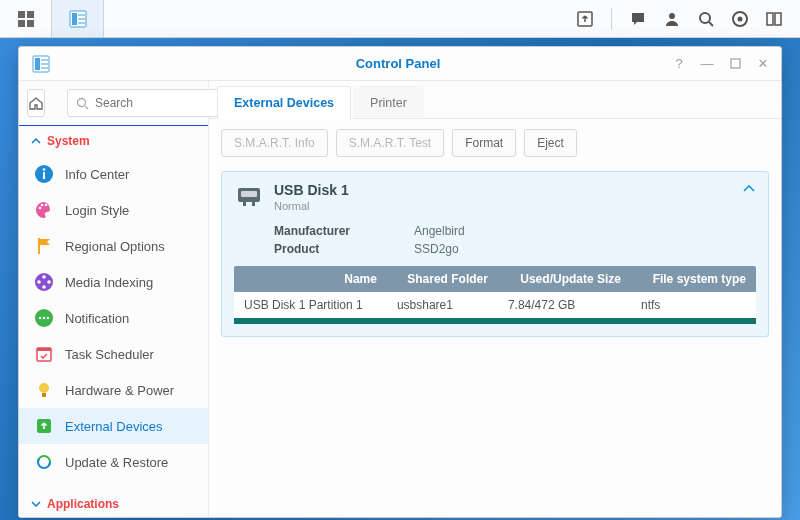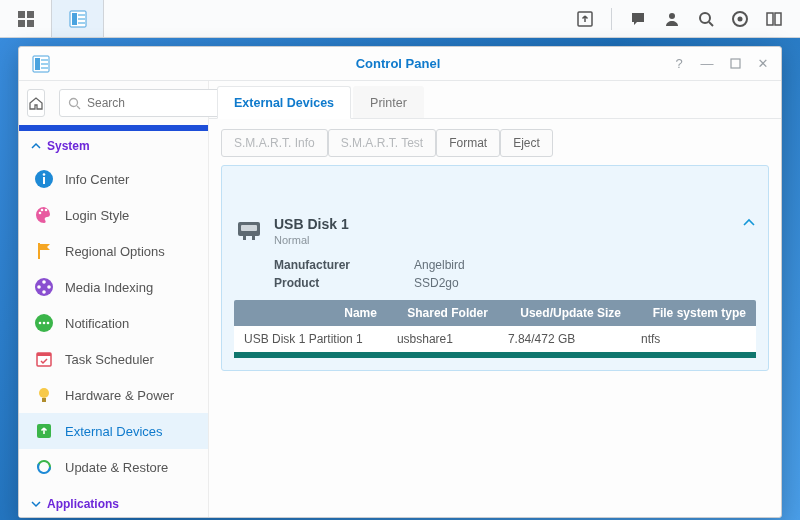--- a/index.html
+++ b/index.html
@@ -17,40 +17,40 @@
 
   .window { position:absolute; top:46px; left:18px; right:18px; bottom:2px; background:#fdfdfd; border:1px solid #c9ccd0; border-radius:3px; box-shadow:0 6px 24px rgba(0,0,0,0.22); display:flex; flex-direction:column; z-index:3; }
   .win-titlebar { height:34px; display:flex; align-items:center; border-bottom:1px solid #e6e8ea; position:relative; }
   .win-appicon { width:28px; height:28px; margin-left:8px; display:flex; align-items:center; justify-content:center; }
   .win-title { position:absolute; left:0; right:4px; text-align:center; font-size:13px; font-weight:600; color:#0f7acc; pointer-events:none; }
   .win-controls { margin-left:auto; display:flex; gap:12px; padding-right:10px; color:#9aa0a6; }
   .win-controls span { width:16px; height:16px; cursor:pointer; display:flex; align-items:center; justify-content:center; font-size:13px; line-height:1; }
 
   .win-body { flex:1; display:flex; min-height:0; }
   .sidebar { width:190px; border-right:1px solid #ececec; display:flex; flex-direction:column; background:#fcfcfc; }
-  .home-search { display:flex; align-items:flex-end; gap:14px; padding:8px; border-bottom:6px solid #1d4ed8; }
+  .home-search { display:flex; align-items:flex-end; gap:22px; padding:8px; border-bottom:1px solid #1d4ed8; }
   .home-btn { width:30px; height:28px; border:1px solid #d9dcdf; border-radius:3px; background:#fff; display:flex; align-items:center; justify-content:center; cursor:pointer; color:#666; }
   .search { flex:1; display:flex; align-items:center; height:28px; border:1px solid #d9dcdf; border-radius:3px; background:#fff; padding:0 8px; color:#999; gap:6px; }
   .search input { border:0; outline:0; flex:1; font-size:12px; color:#555; background:transparent; }
-  .cat-header { display:flex; align-items:center; gap:6px; padding:8px 12px 6px; color:#6d28d9; font-size:12px; font-weight:600; cursor:pointer; }
+  .cat-header { display:flex; align-items:center; gap:6px; padding:8px 12px 6px; color:#ef4444; font-size:12px; font-weight:600; cursor:pointer; }
   .nav { flex:1; overflow:auto; padding:2px 0; }
   .nav-item { display:flex; align-items:center; gap:10px; padding:7px 10px 7px 14px; font-size:13px; color:#555; cursor:pointer; }
   .nav-item.active { background:#e7f3fc; color:#0f7acc; }
   .ni-icon { width:22px; height:22px; display:flex; align-items:center; justify-content:center; }
 
   .content { flex:1; display:flex; flex-direction:column; min-width:0; }
   .tabs { height:38px; border-bottom:1px solid #e6e8ea; display:flex; align-items:flex-end; padding:0 8px; gap:2px; }
   .tab { padding:9px 16px 8px; font-size:12.5px; color:#777; border:1px solid transparent; border-bottom:none; border-radius:3px 3px 0 0; cursor:pointer; background:#f7f7f7; }
   .tab.active { color:#0f7acc; font-weight:600; border-color:#e6e8ea; background:#fff; position:relative; top:1px; border-bottom:1px solid #fff; }
-  .toolbar { display:flex; gap:0; padding:10px 12px 8px; }
+  .toolbar { display:flex; gap:8px; padding:10px 12px 14px; }
   .tb-btn { padding:6px 12px; font-size:12px; border:1px solid #d6d9dc; background:#fbfbfb; border-radius:3px; color:#666; cursor:pointer; }
   .tb-btn.disabled { color:#b5b8bb; }
   .main-area { flex:1; padding:0 12px 12px; min-height:0; }
   .disk-card { border:1px solid #bfe0f5; background:#ecf6fd; border-radius:3px; padding:10px 12px 12px; }
-  .disk-head { display:flex; align-items:flex-start; gap:10px;margin-top:40px; }
+  .disk-head { display:flex; align-items:flex-start; gap:10px; }
   .disk-icon { width:30px; height:30px; color:#5e6a72; }
   .disk-title { font-size:14px; font-weight:700; color:#3e4a52; }
   .disk-sub { font-size:11px; color:#8a949c; margin-top:2px; }
   .collapse { margin-left:auto; color:#1597d8; cursor:pointer; }
   .disk-meta { margin:10px 0 8px 40px; font-size:12px; color:#64707a; }
   .disk-meta .row { display:flex; padding:2px 0; }
   .disk-meta .k { width:140px; font-weight:600; color:#4a555e; }
   table.part { width:100%; border-collapse:collapse; font-size:12px; margin-top:4px; }
   table.part th { background:#7f97ab; color:#fff; font-weight:600; text-align:right; padding:6px 10px; }
   table.part th:first-child { border-top-left-radius:2px; }

